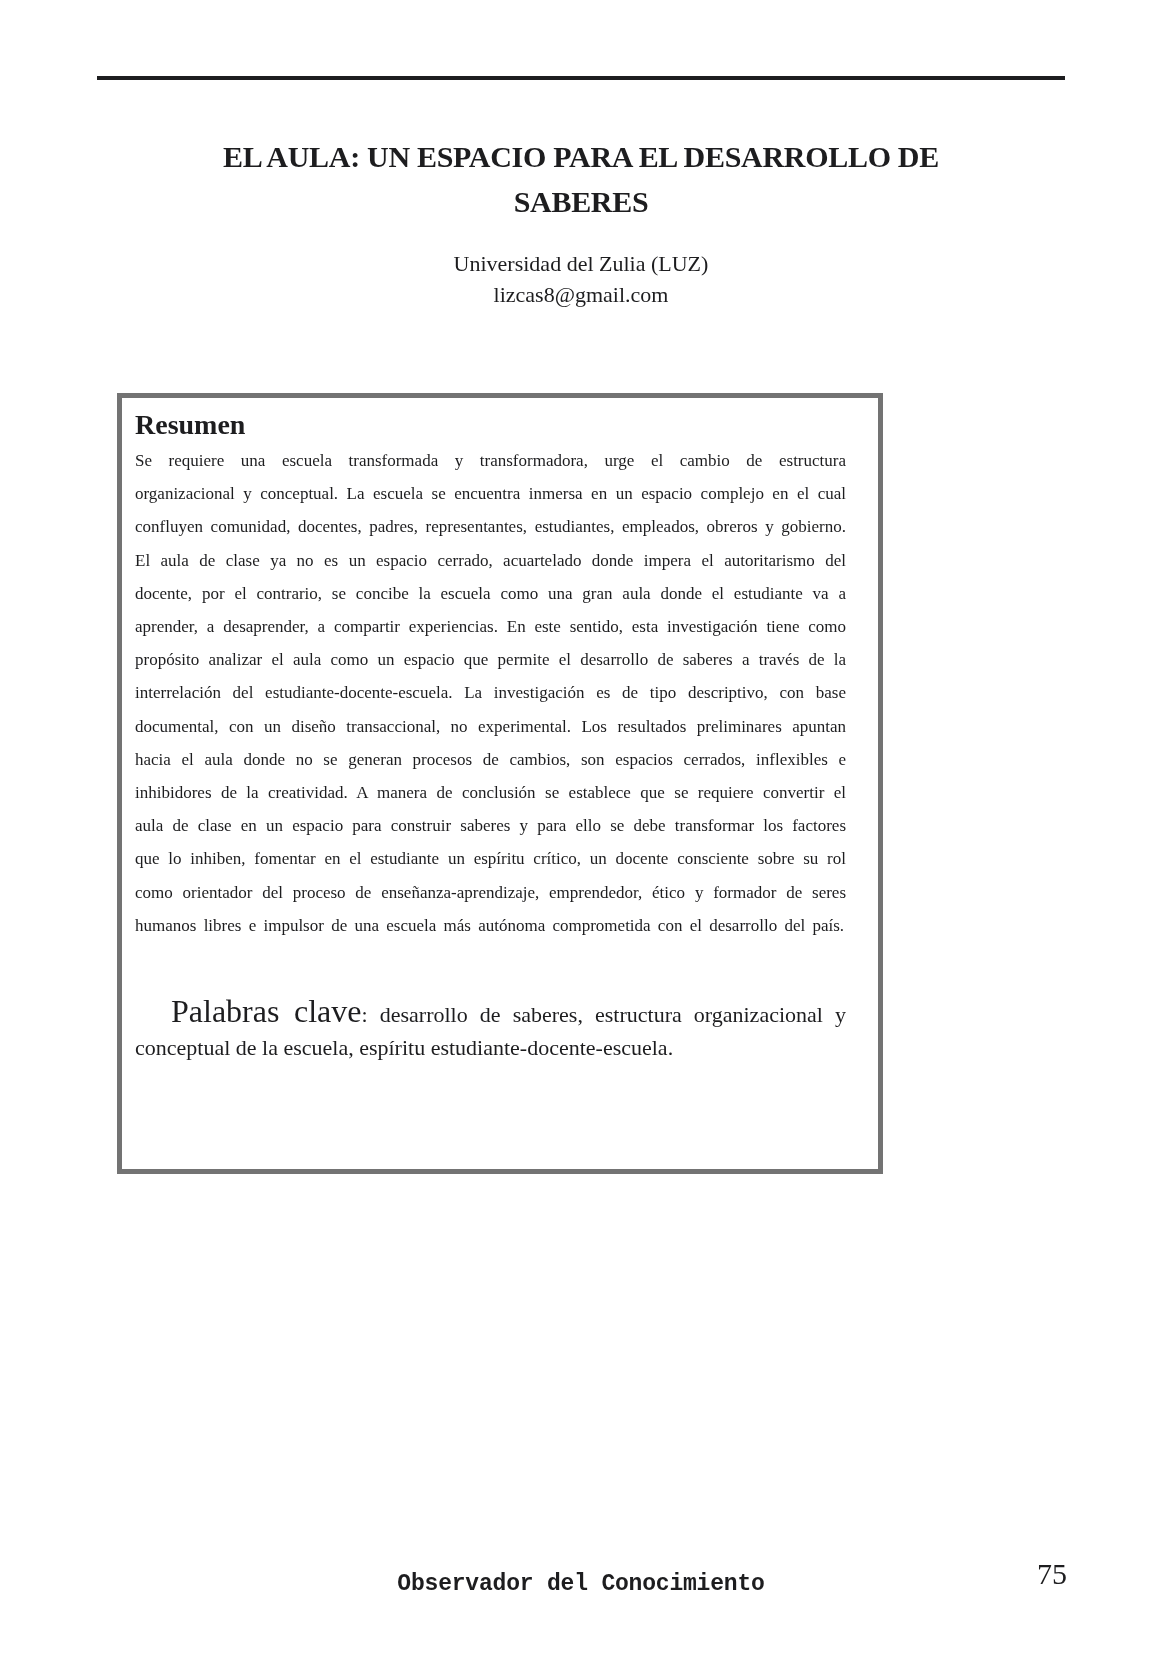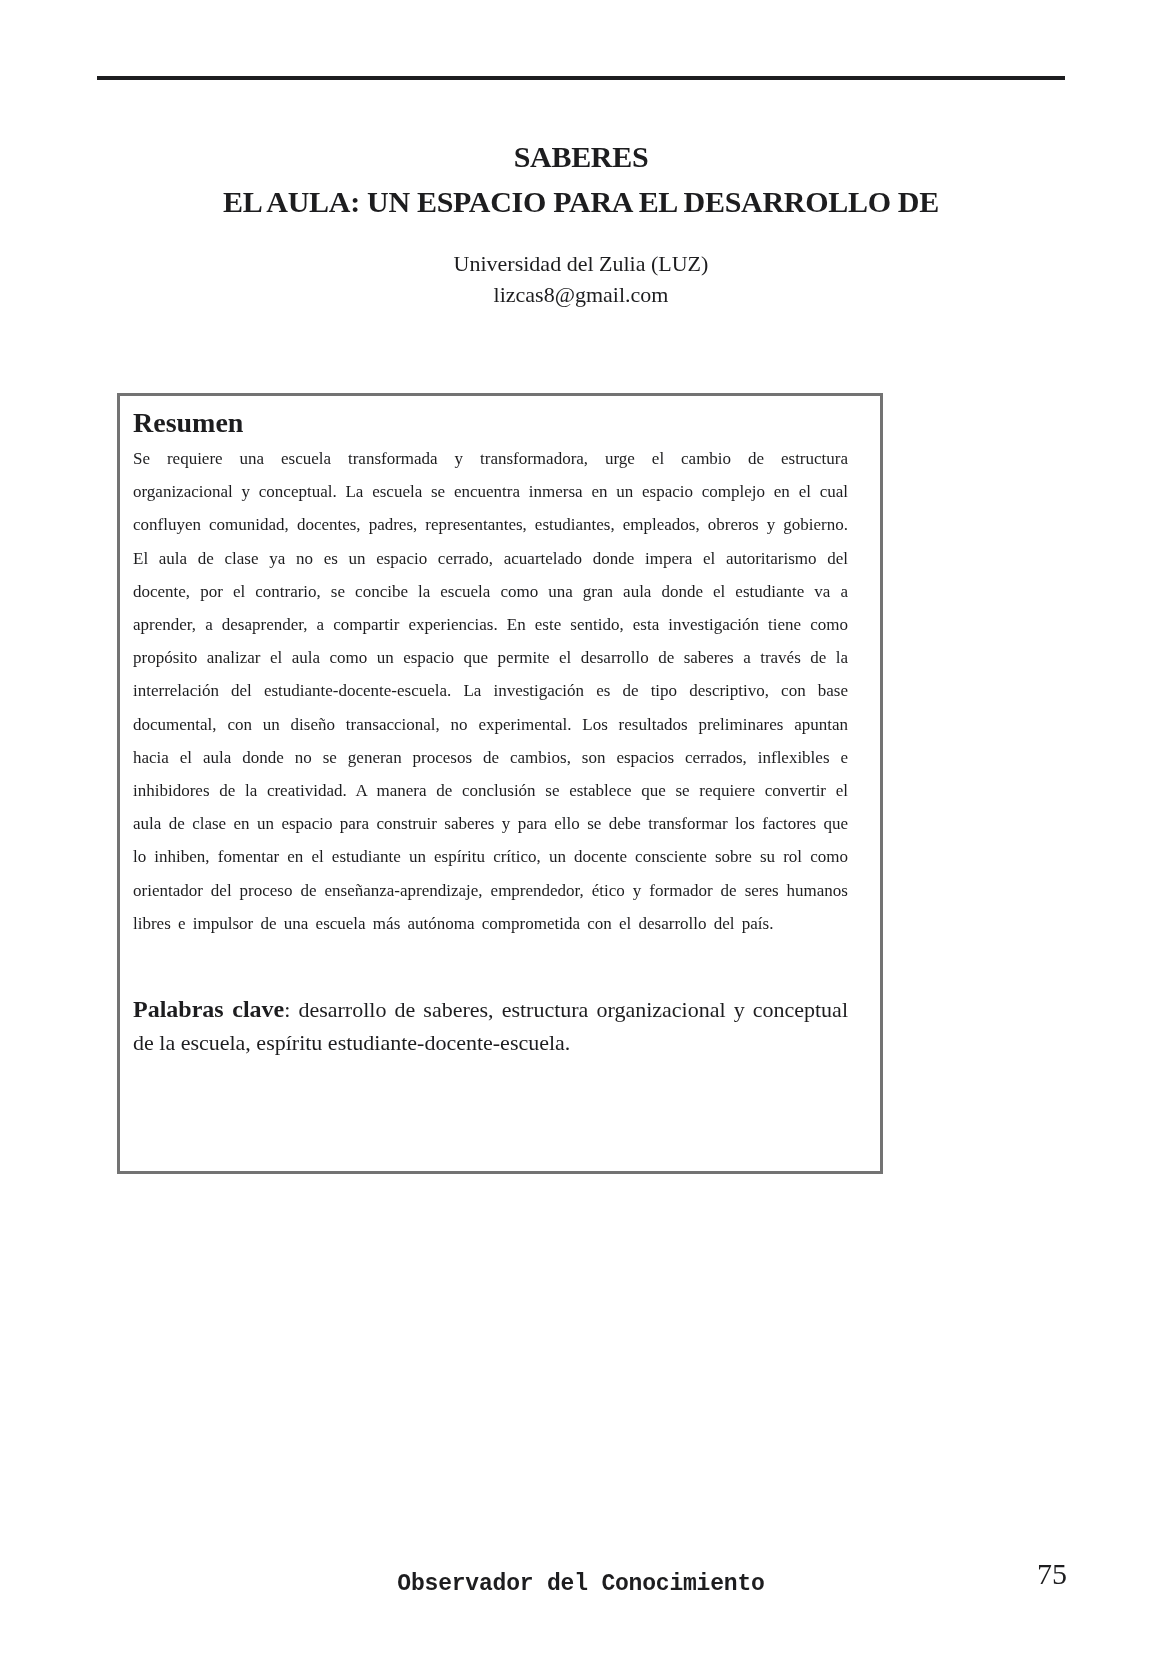--- a/index.html
+++ b/index.html
@@ -43,21 +43,21 @@
     text-align: center;
     font-size: 22px;
     line-height: 31px;
   }
   .abstract-box {
     position: absolute;
     left: 117px;
     top: 393px;
     width: 766px;
     height: 781px;
-    border: 3px solid #737373;
+    border: 5px solid #737373;
     box-sizing: border-box;
     padding: 7px 32px 0 13px;
   }
   .abstract-heading {
     margin: 0;
     font-size: 28px;
     line-height: 39px;
     font-weight: bold;
   }
   .abstract-body {
@@ -67,22 +67,23 @@
     text-align: justify;
     word-spacing: 3px;
   }
   .keywords-line {
     margin: 53px 0 0 0;
     font-size: 22px;
     line-height: 33px;
     text-align: justify;
   }
   .keywords-label {
-    font-weight: bold;
-    font-size: 24px;
+    font-weight: normal;
+    font-size: 32px;
+    margin-left: 36px;
   }
   .footer-journal {
     position: absolute;
     left: 97px;
     top: 1571px;
     width: 968px;
     text-align: center;
     font-family: Liberation Mono, monospace;
     font-weight: bold;
     font-size: 23px;
@@ -97,22 +98,22 @@
   }
 </style>
 </head>
 <body>
 
 <div class="page">
 
   <div class="top-rule"></div>
 
   <div class="title-block">
+    <div>EL AULA: UN ESPACIO PARA EL DESARROLLO DE</div>
     <div>SABERES</div>
-    <div>EL AULA: UN ESPACIO PARA EL DESARROLLO DE</div>
   </div>
 
   <div class="byline-block">
     <div>Universidad del Zulia (LUZ)</div>
     <div>lizcas8@gmail.com</div>
   </div>
 
   <div class="abstract-box">
     <h2 class="abstract-heading">Resumen</h2>
     <p class="abstract-body">Se requiere una escuela transformada y transformadora, urge el cambio de estructura organizacional y conceptual. La escuela se encuentra inmersa en un espacio complejo en el cual confluyen comunidad, docentes, padres, representantes, estudiantes, empleados, obreros y gobierno.  El aula de clase ya no es un espacio cerrado, acuartelado donde impera el autoritarismo del docente, por el contrario, se concibe la escuela como una gran aula donde el estudiante va a aprender, a desaprender, a compartir experiencias. En este sentido, esta investigación tiene como propósito analizar el aula como un espacio que permite el desarrollo de saberes a través de la interrelación del estudiante-docente-escuela.  La investigación es de tipo descriptivo, con base documental, con un diseño transaccional, no experimental. Los resultados preliminares apuntan hacia el aula donde no se generan procesos de cambios, son espacios cerrados, inflexibles e inhibidores de la creatividad. A manera de conclusión se establece que se requiere convertir el aula de clase en un espacio para construir saberes y para ello se debe transformar los factores que lo inhiben, fomentar en el estudiante un espíritu crítico, un docente consciente sobre su rol como orientador del proceso de enseñanza-aprendizaje, emprendedor, ético y formador de seres humanos libres e impulsor de una escuela más autónoma comprometida con el desarrollo del país.</p>

